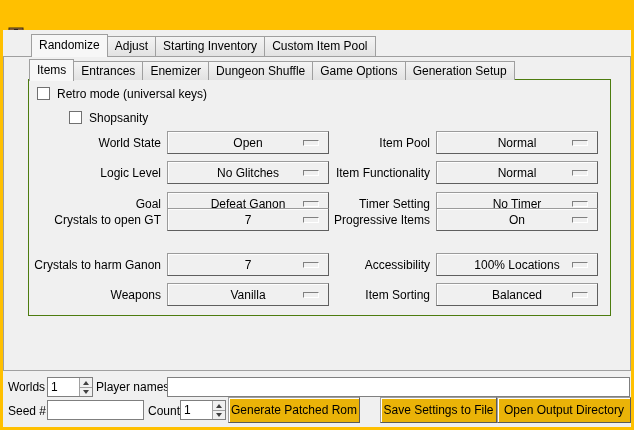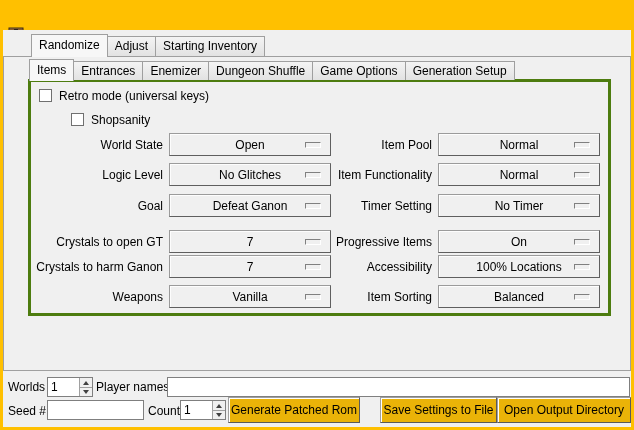--- a/index.html
+++ b/index.html
@@ -37,21 +37,21 @@
     display:flex; align-items:center;
   }
   .tab.selected {
     height:23px; background:#f7f7f7; position:relative; z-index:4;
     margin-bottom:-1px; padding-bottom:4px;
   }
   .tabs2 .tab { height:19px; }
   .tabs2 .tab.selected { height:22px;margin-top:16px; }
   
   .pane1 { position:absolute; left:0; top:26px; width:628px; height:315px; background:#f0f0f0; border:1px solid #9f9f9f; z-index:2; }
-  .pane2 { position:absolute; left:24px; top:22px; width:583px; height:237px; background:#f0f0f0; border:3px solid #4d7c0f; z-index:2; }
+  .pane2 { position:absolute; left:24px; top:22px; width:583px; height:237px; background:#f0f0f0; border:1px solid #4d7c0f; z-index:2; }
   
   .cbrow { position:absolute; left:8px; height:15px; display:flex; align-items:center; }
   .cbbox { width:13px; height:13px; background:#fff; border:1px solid #707070; flex:0 0 13px; }
   .cblabel { margin-left:7px; white-space:nowrap; }
   
   .srow { position:absolute; left:0; width:581px; height:23px; display:flex; }
   .lbl { display:flex; align-items:center; justify-content:flex-end; padding-right:6px; white-space:nowrap; }
   .lbl-l { width:138px; }
   .lbl-r { width:107px; }
   .dd {
@@ -118,20 +118,21 @@
         </div>
     </div>
   </div>
 
   <div class="root">
 
     <div class="tabs1">
       <div class="tab selected">Randomize</div>
       <div class="tab">Adjust</div>
       <div class="tab">Starting Inventory</div>
+      <div class="tab">Custom Item Pool</div>
     </div>
 
     <div class="pane1">
 
       <div class="tabs2">
         <div class="tab selected">Items</div>
         <div class="tab">Entrances</div>
         <div class="tab">Enemizer</div>
         <div class="tab">Dungeon Shuffle</div>
         <div class="tab">Game Options</div>
@@ -181,21 +182,21 @@
             <span class="dd-text">Defeat Ganon</span>
             <i class="dd-ind"></i>
           </div>
           <span class="lbl lbl-r">Timer Setting</span>
           <div class="dd">
             <span class="dd-text">No Timer</span>
             <i class="dd-ind"></i>
           </div>
         </div>
 
-        <div class="srow" style="top:148px;">
+        <div class="srow" style="top:128px;">
           <span class="lbl lbl-l">Crystals to open GT</span>
           <div class="dd">
             <span class="dd-text">7</span>
             <i class="dd-ind"></i>
           </div>
           <span class="lbl lbl-r">Progressive Items</span>
           <div class="dd">
             <span class="dd-text">On</span>
             <i class="dd-ind"></i>
           </div>

